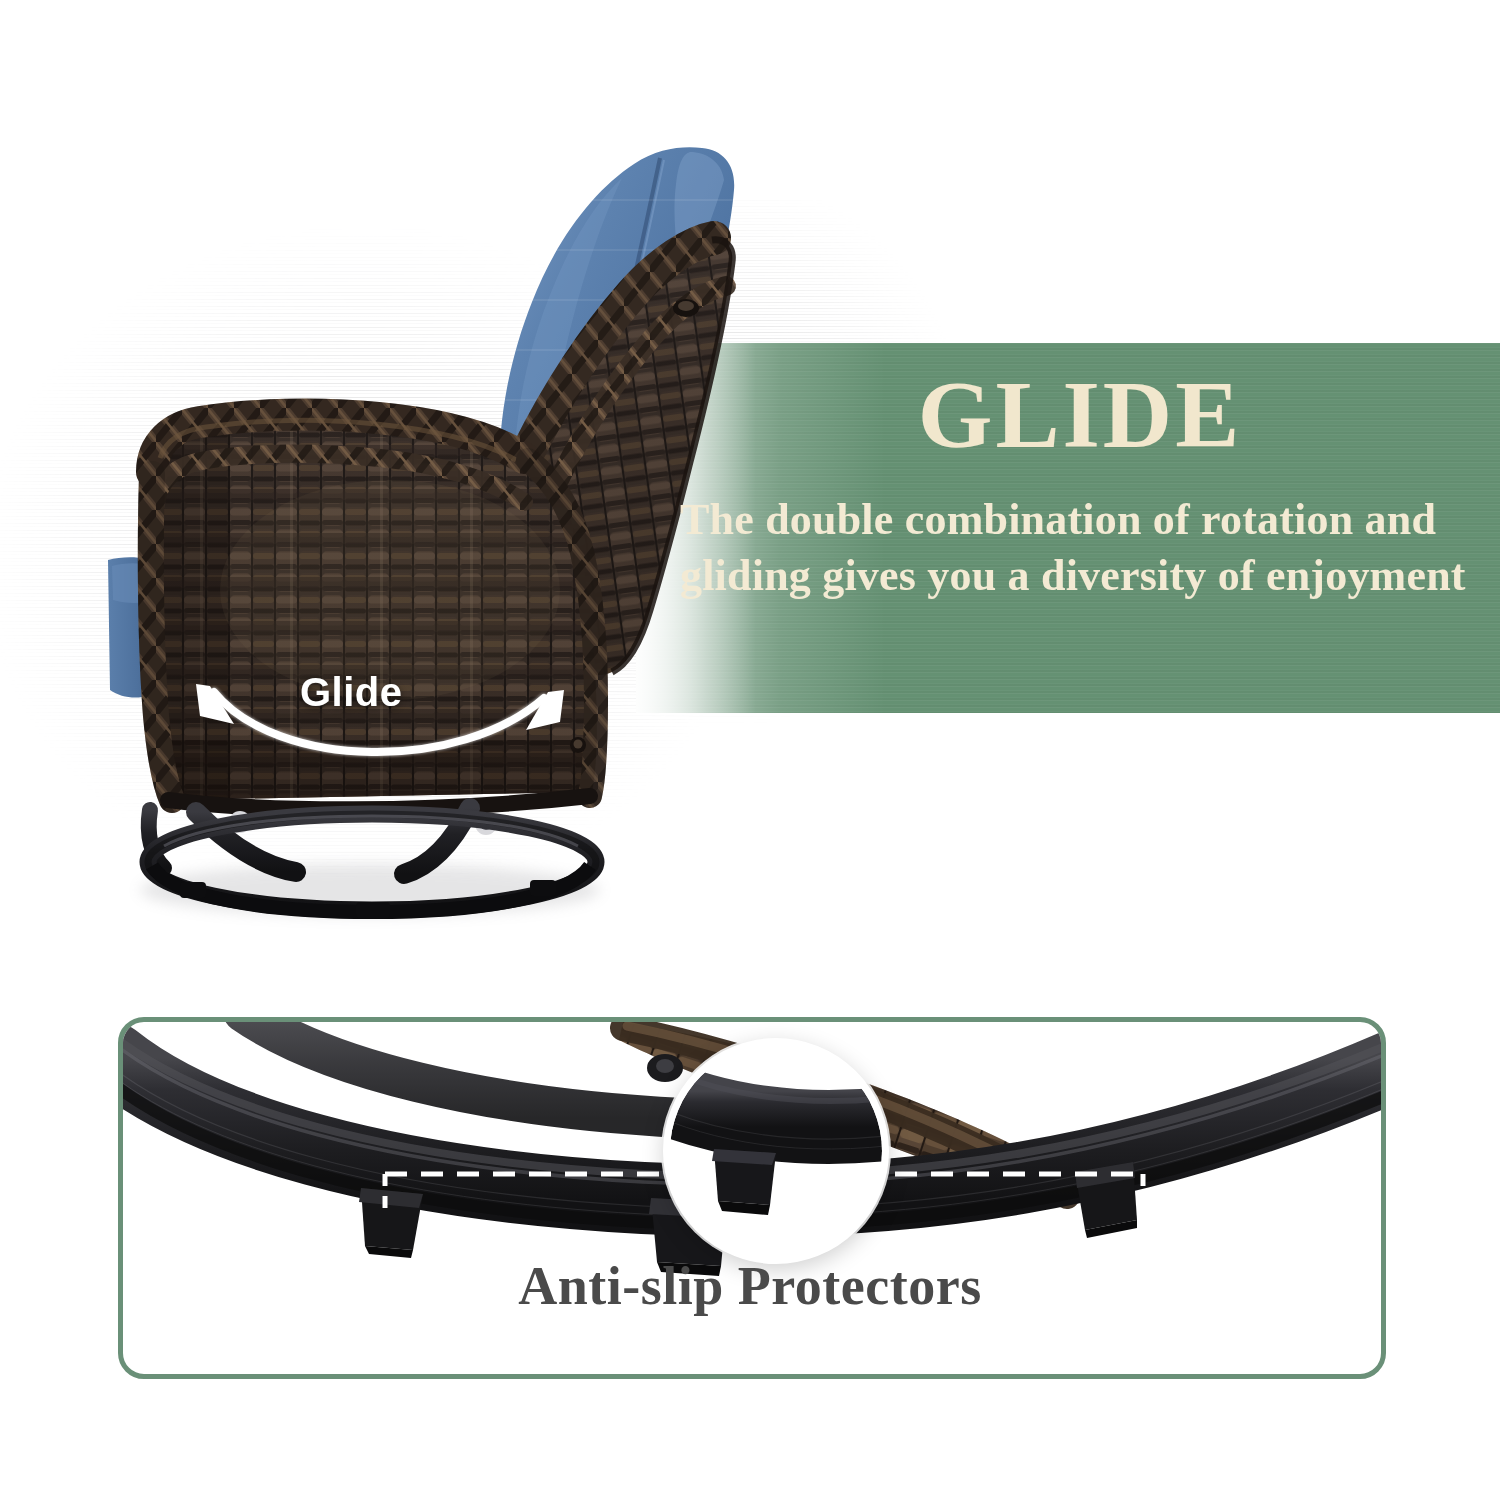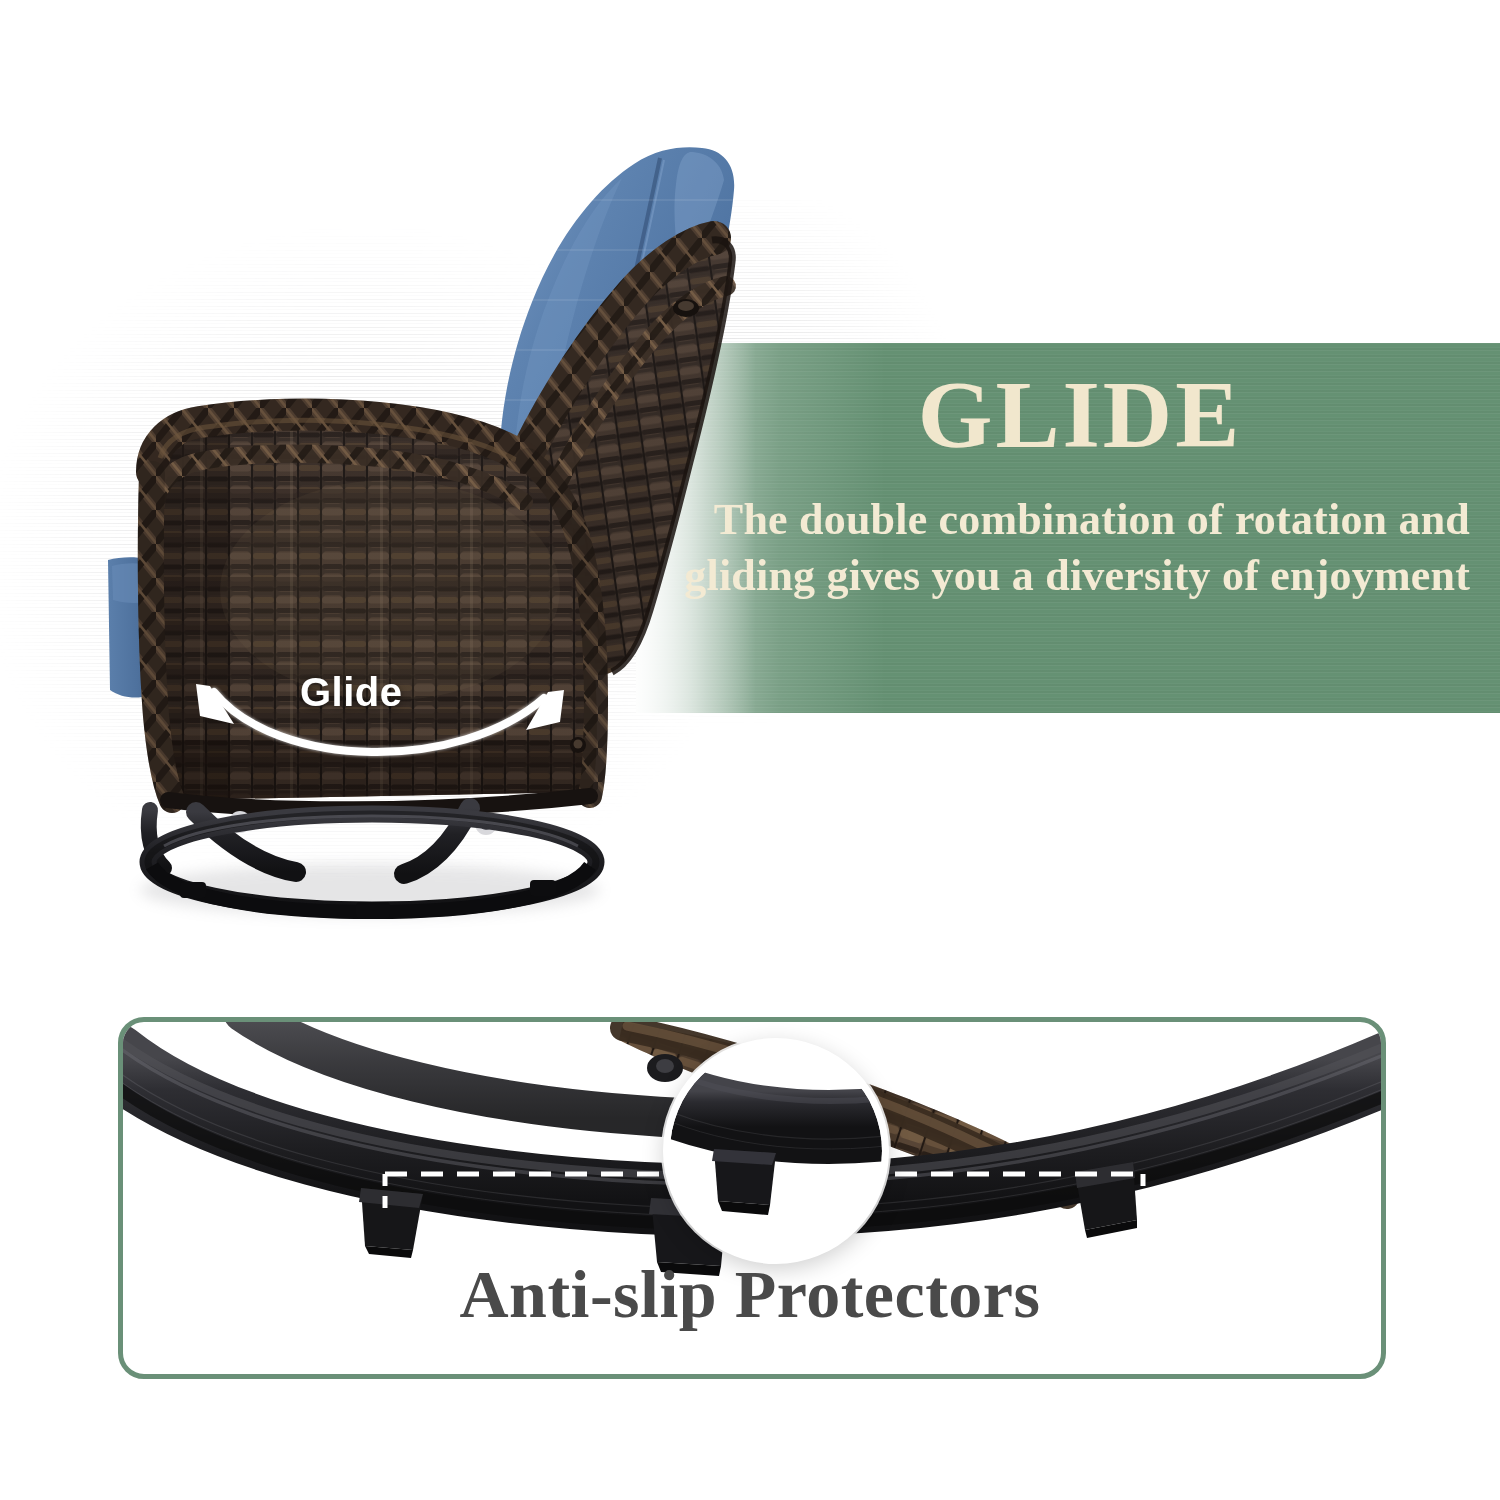--- a/index.html
+++ b/index.html
@@ -62,21 +62,21 @@
     color: #f1e7cd;
     font-family: "Liberation Serif", serif;
     font-size: 96px;
     font-weight: 700;
     letter-spacing: 3px;
     line-height: 1;
     text-indent: 24px;
   }
   #glide-desc {
     position: absolute; left: 680px; top: 492px; width: 790px;
-    text-align: right;
+    text-align: left;
     color: #f3ead3;
     font-family: "Liberation Serif", serif;
     font-size: 44px;
     font-weight: 700;
     line-height: 1.27;
     letter-spacing: 0.2px;
   }
 
   
   .blur-streaks {
@@ -130,21 +130,21 @@
     box-sizing: border-box;
     overflow: hidden;
   }
   #antislip-title {
     position: absolute;
     left: 0; top: 1255px; width: 1500px;
     text-align: center;
     color: #4a4a4a;
     font-family: "Liberation Serif", serif;
     font-weight: 700;
-    font-size: 68px;
+    font-size: 54px;
     letter-spacing: 0.5px;
   }
   .magnifier {
     position: absolute;
     left: 663px; top: 1038px;
     width: 226px; height: 226px;
     border-radius: 50%;
     background: #ffffff;
     border: 7px solid #ffffff;
     box-sizing: border-box;

